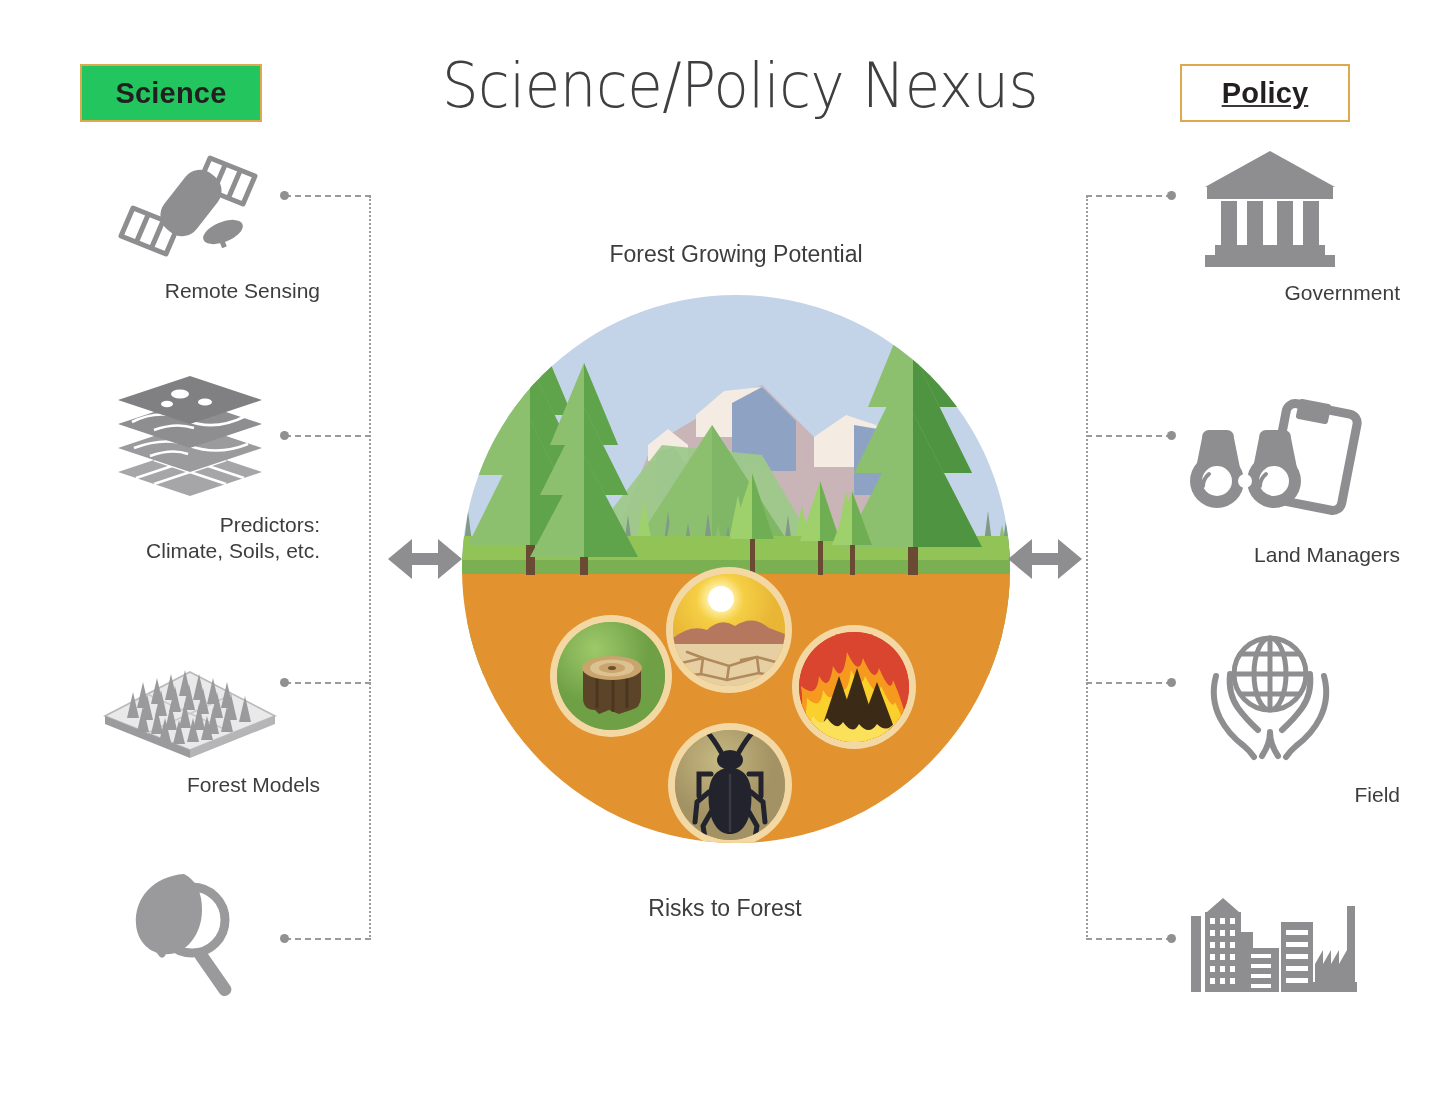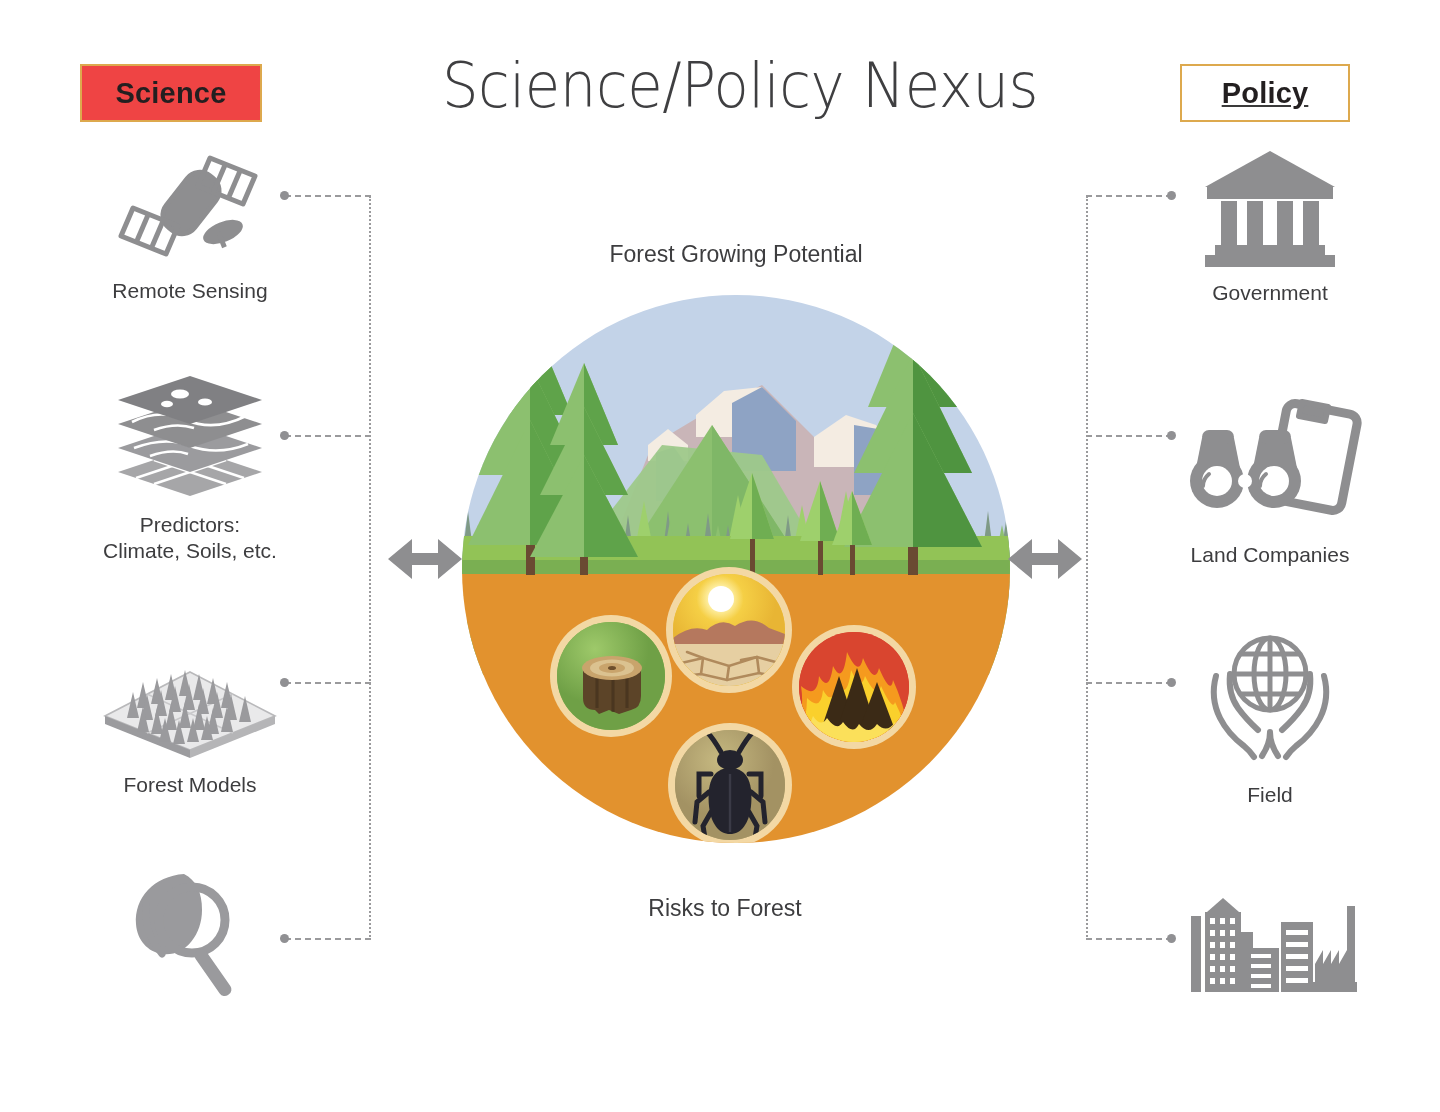--- a/index.html
+++ b/index.html
@@ -8,21 +8,21 @@
     width:1440px;height:1112px;
     background:#ffffff;
     font-family:"Liberation Sans","DejaVu Sans",sans-serif;
     color:#3a3a3a;
     overflow:hidden;
     position:relative;
   }
   .stage{position:absolute;left:0;top:0;width:1440px;height:1112px;}
   .science-box{
     position:absolute;left:80px;top:64px;width:182px;height:58px;
-    border:2px solid #dda94e;background:#ef4444;
+    border:2px solid #dda94e;background:#22c55e;
     display:flex;align-items:center;justify-content:center;
     box-sizing:border-box;
   }
   .policy-box{
     position:absolute;left:1180px;top:64px;width:170px;height:58px;
     border:2px solid #dda94e;background:#fff;
     display:flex;align-items:center;justify-content:center;
     box-sizing:border-box;
     text-decoration:underline;
   }
@@ -36,21 +36,21 @@
     text-align:center;
     font-size:62px;font-weight:300;color:#3f3f41;
     letter-spacing:-.5px;line-height:1.1;
     font-family:"DejaVu Sans","Liberation Sans",sans-serif;
     font-stretch:condensed;
     transform:scaleX(0.93);
     transform-origin:center top;
   }
 
   
-  .side-item{position:absolute;width:260px;text-align:center;}
+  .side-item{position:absolute;width:260px;text-align:right;}
   .side-item .ico{height:120px;display:flex;align-items:flex-end;justify-content:center;}
   .side-item .cap{
     margin-top:10px;font-size:21px;color:#3d3d3f;line-height:1.22;font-weight:400;
   }
   .left-col .side-item{left:60px;}
   .right-col .side-item{left:1140px;}
 
   
   .spine{position:absolute;border-left:2px dotted #9a9a9c;}
   .branch{position:absolute;border-top:2px dashed #9a9a9c;}
@@ -306,21 +306,21 @@
           </g>
           <circle cx="39" cy="99" r="15" fill="#ffffff"></circle>
           <circle cx="96" cy="99" r="15" fill="#ffffff"></circle>
           <circle cx="67" cy="99" r="7" fill="#ffffff"></circle>
           <g stroke="#8e8e90" stroke-width="4" fill="none" stroke-linecap="round">
             <path d="M31 92 q-6 5 -6 12"></path>
             <path d="M88 92 q-6 5 -6 12"></path>
           </g>
         </svg>
       </div>
-      <div class="cap">Land Companies</div>
+      <div class="cap">Land Managers</div>
     </div>
 
     <div class="side-item" style="top:632px;">
       <div class="ico" style="height:140px;">
         <svg width="160" height="140" viewBox="0 0 160 140">
           <g stroke="#8e8e90" stroke-width="5" fill="none">
             <circle cx="80" cy="42" r="36"></circle>
             <ellipse cx="80" cy="42" rx="16" ry="36"></ellipse>
             <line x1="44" y1="42" x2="116" y2="42"></line>
             <line x1="51" y1="22" x2="109" y2="22"></line>

